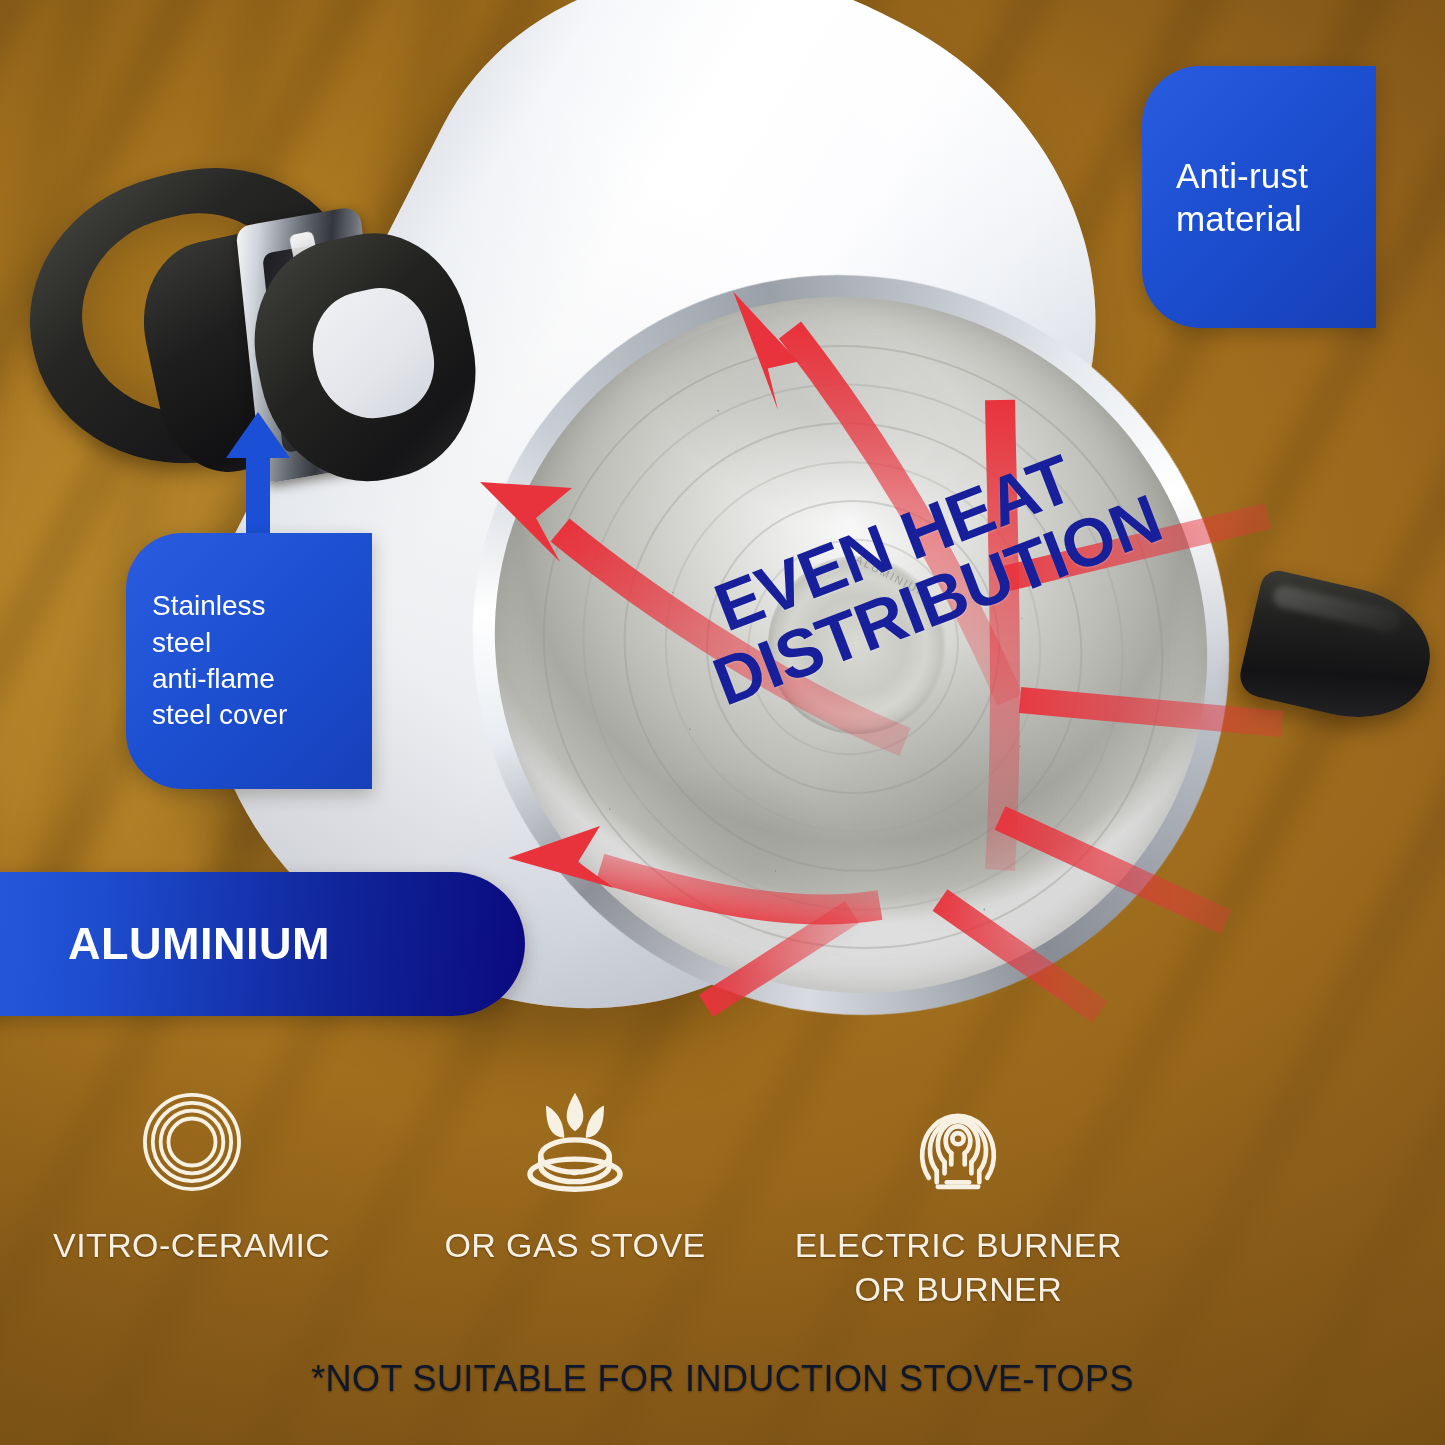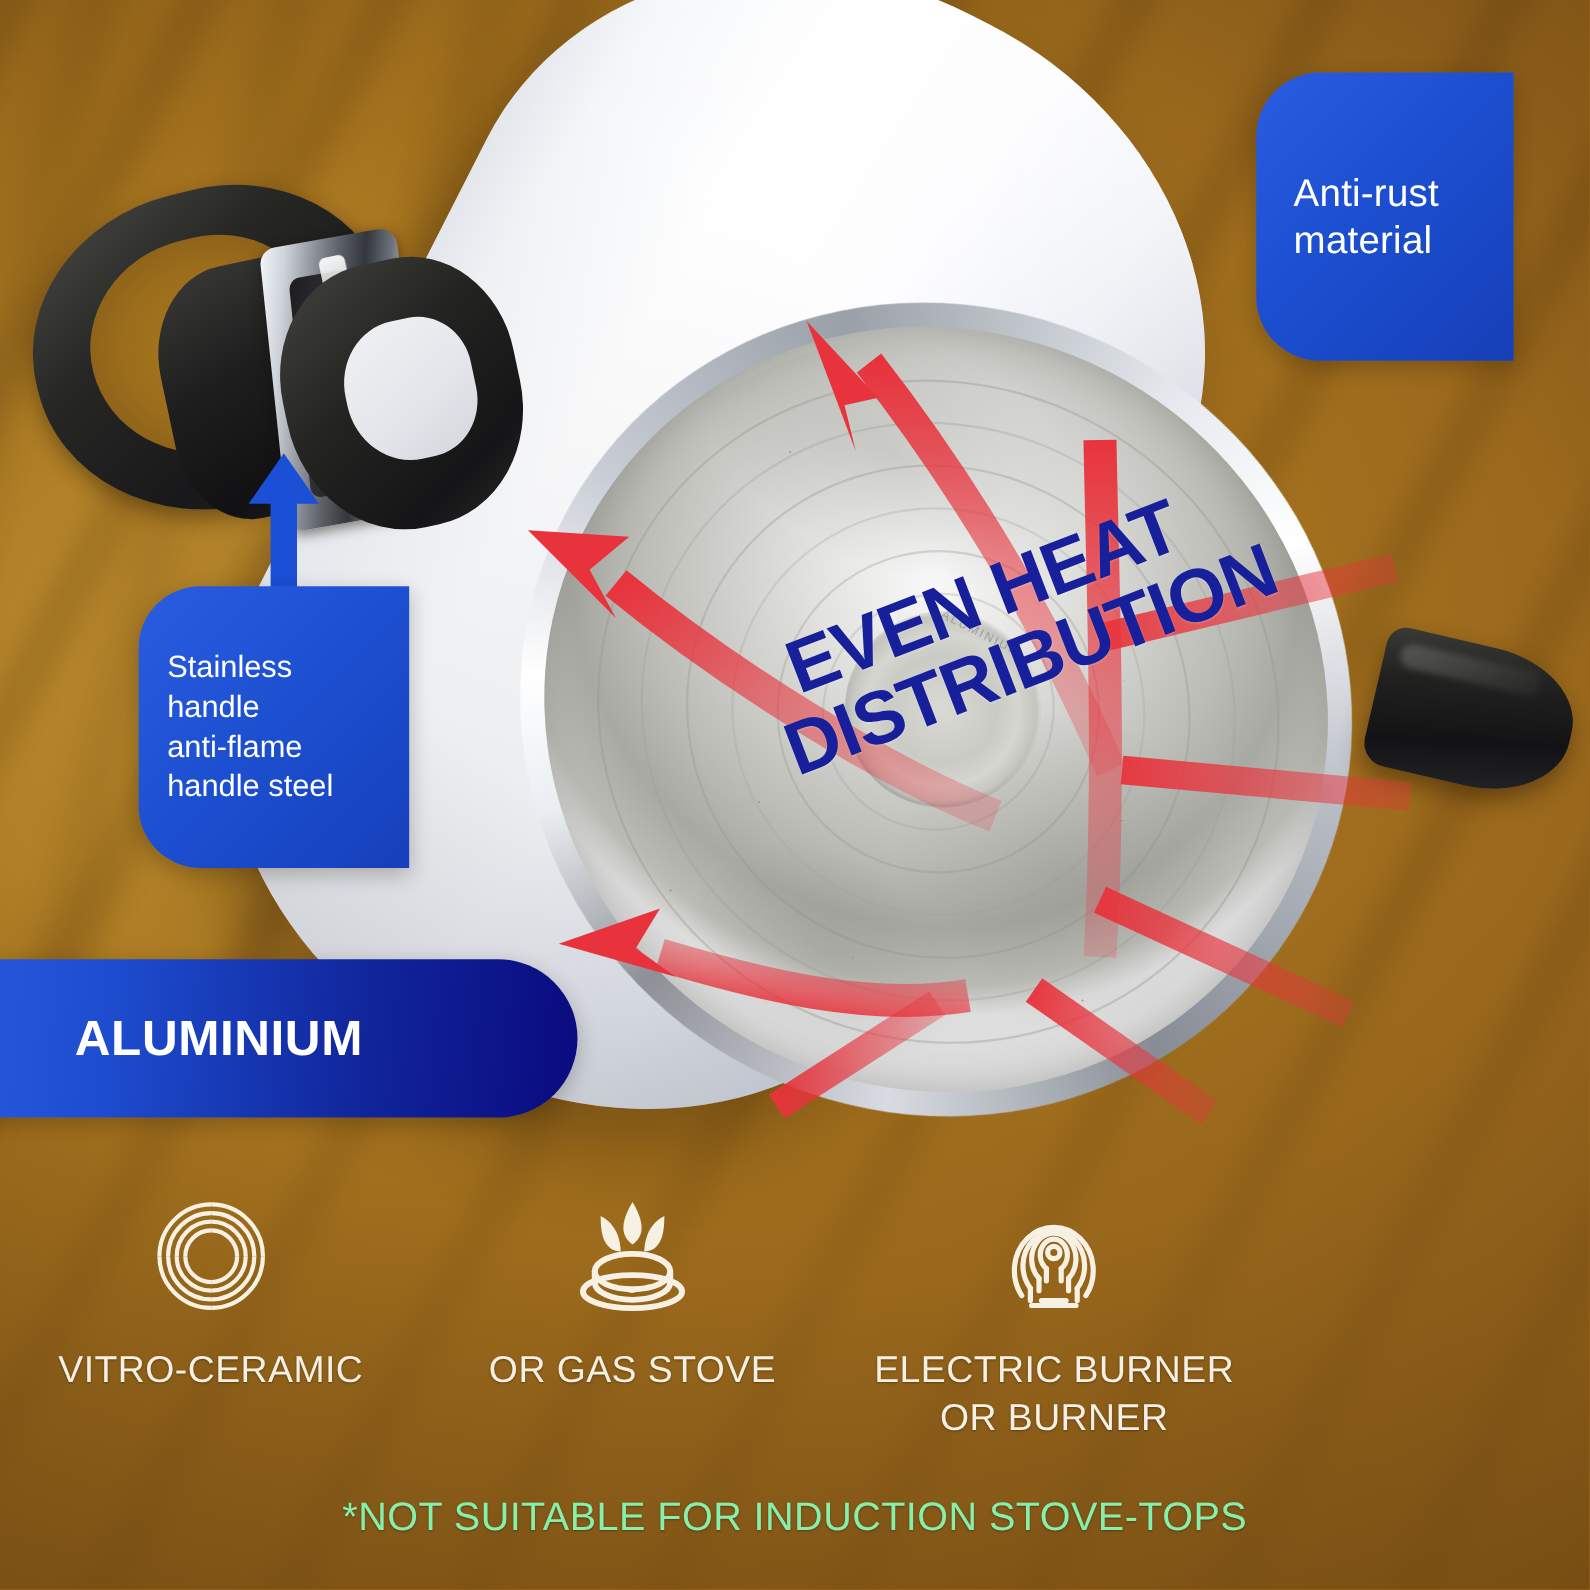--- a/index.html
+++ b/index.html
@@ -307,21 +307,21 @@
   .icon-holder{height:120px;display:flex;align-items:center;justify-content:center;}
   .icap{
     margin-top:22px;
     color:#f6f0e4;
     font-size:34px;line-height:1.28;
     text-align:center;letter-spacing:.4px;
     text-shadow:0 1px 2px rgba(40,24,4,.45);
   }
   .note{
     position:absolute;left:0;top:1358px;width:1445px;text-align:center;
-    color:#86efac;font-size:36px;letter-spacing:.4px;
+    color:#0f172a;font-size:36px;letter-spacing:.4px;
     text-shadow:0 1px 2px rgba(40,24,4,.45);
   }
 </style>
 </head>
 <body>
 
 <div id="stage">
 
   <div class="bg-base"></div>
   <div class="bg-frond"></div>
@@ -440,23 +440,23 @@
   <div class="badge badge-antirust">
     <div>
       <div>Anti-rust</div>
       <div>material</div>
     </div>
   </div>
 
   <div class="badge badge-stainless">
     <div>
       <div>Stainless</div>
-      <div>handle</div>
+      <div>steel</div>
       <div>anti-flame</div>
-      <div>handle steel</div>
+      <div>steel cover</div>
     </div>
   </div>
 
   <div class="badge badge-versatile">
     <div>
       <div>ALUMINIUM</div>
     </div>
   </div>
 
   <div class="iconrow">

